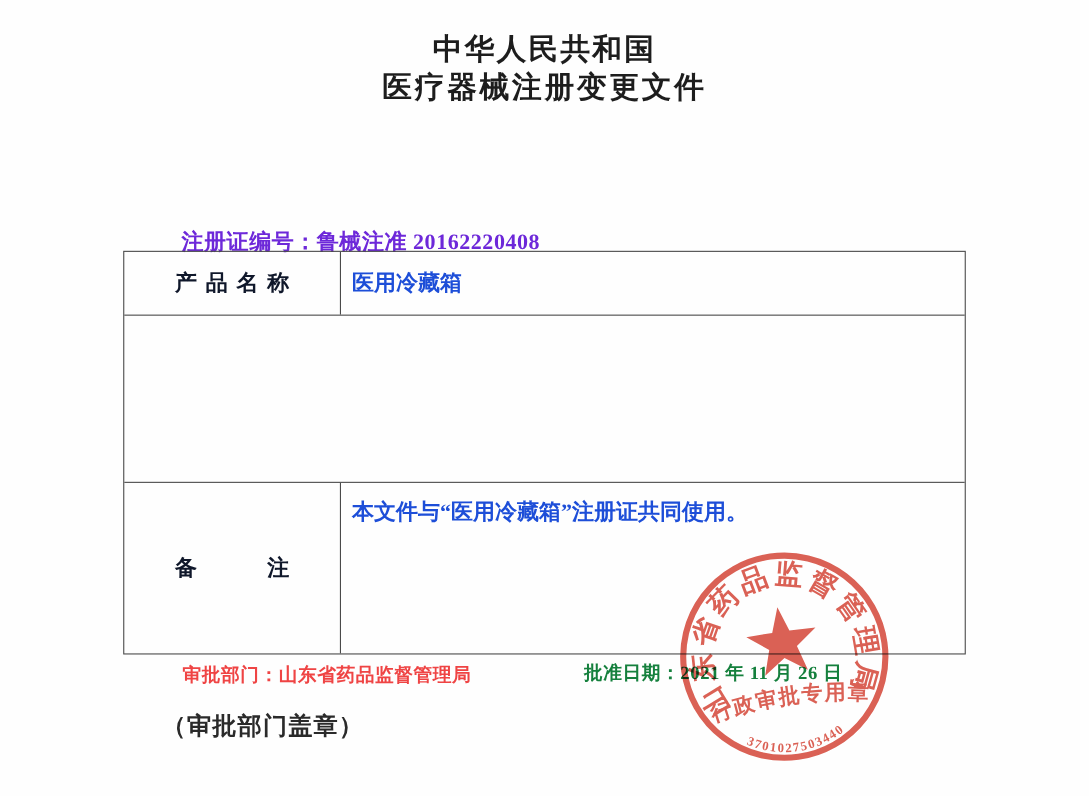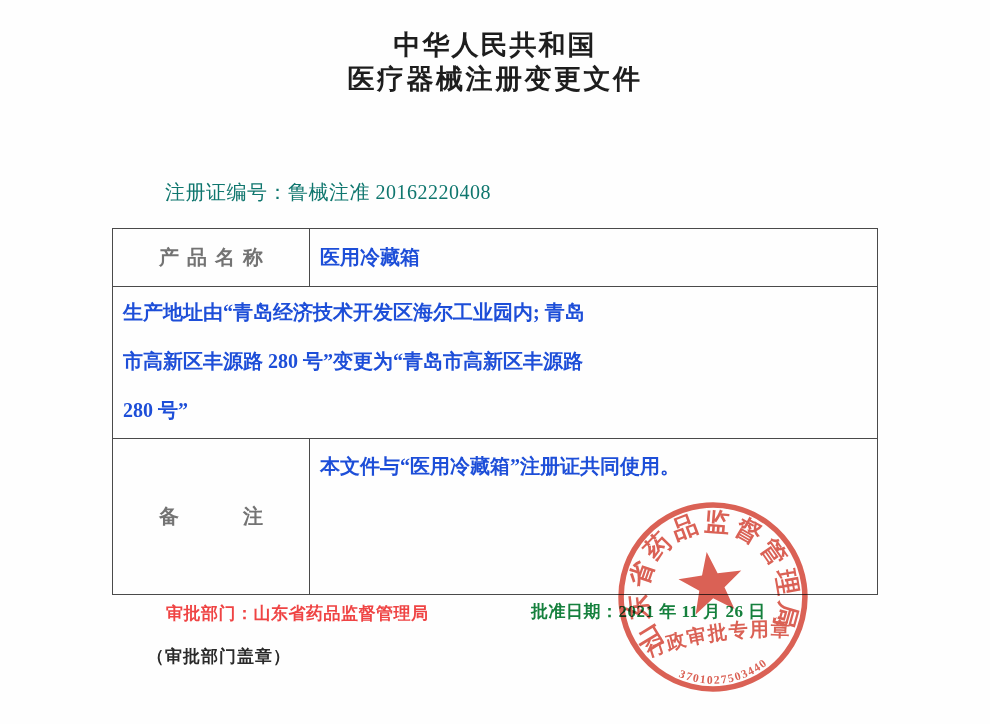--- a/index.html
+++ b/index.html
@@ -21,39 +21,39 @@
 
   .title{
     position:absolute;left:0;width:100%;
     text-align:center;font-weight:700;
     font-size:27px;line-height:30px;color:#1d1d1d;
   }
   .title-1{top:30px;letter-spacing:2px;}
   .title-2{top:64px;letter-spacing:2.5px;}
 
   .reg-line{
-    position:absolute;left:165px;top:180px;
+    position:absolute;left:165px;top:208px;
     font-size:20px;line-height:24px;letter-spacing:0.5px;
-    font-weight:400;color:#0f766e;
+    font-weight:700;color:#6d28d9;
   }
 
   .doc-table{
     position:absolute;left:112px;top:228px;width:766px;
     border:1.6px solid var(--line);
     box-sizing:border-box;
     background:transparent;
   }
   .t-row{display:flex;box-sizing:border-box;}
   .t-row + .t-row{border-top:1.6px solid var(--line);}
   .t-label{
     width:197px;flex:0 0 197px;box-sizing:border-box;
     border-right:1.6px solid var(--line);
     display:flex;align-items:center;justify-content:center;
     font-size:20px;letter-spacing:8px;text-indent:8px;
-    font-weight:600;color:#737373;
+    font-weight:600;color:#0f172a;
   }
   .t-value{
     flex:1;box-sizing:border-box;
     font-size:20px;color:#1d4ed8;font-weight:600;
     padding-left:10px;padding-right:14px;
   }
   .row-1{height:57px;}
   .row-1 .t-value{display:flex;align-items:center;}
   .row-2{height:152px;}
   .row-2 .t-value{
@@ -63,21 +63,21 @@
   }
   .row-3{height:156px;}
   .row-3 .t-value{padding-top:13px;line-height:28px;}
 
   .footer-dept{
     position:absolute;left:166px;top:602px;
     font-size:17px;font-weight:600;color:#ef4444;letter-spacing:0.5px;
   }
   .footer-seal-note{
     position:absolute;left:147px;top:645px;
-    font-size:17px;font-weight:600;color:#2a2a2a;letter-spacing:1px;
+    font-size:22px;font-weight:600;color:#2a2a2a;letter-spacing:1px;
   }
   .footer-date{
     position:absolute;left:531px;top:600px;
     font-size:17px;font-weight:600;color:#15803d;letter-spacing:0.5px;
   }
 
   .stamp{
     position:absolute;left:612px;top:496px;
     width:202px;height:202px;
     mix-blend-mode:multiply;
@@ -97,23 +97,20 @@
   <div class="title title-2">医疗器械注册变更文件</div>
 
   <div class="reg-line"><span>注册证编号：</span><span>鲁械注准 20162220408</span></div>
 
   <div class="doc-table">
     <div class="t-row row-1">
       <div class="t-label">产品名称</div>
       <div class="t-value">医用冷藏箱</div>
     </div>
     <div class="t-row row-2">
-      <div class="t-value">生产地址由“青岛经济技术开发区海尔工业园内; 青岛
-市高新区丰源路 280 号”变更为“青岛市高新区丰源路
-280 号”</div>
     </div>
     <div class="t-row row-3">
       <div class="t-label">备　　注</div>
       <div class="t-value">本文件与“医用冷藏箱”注册证共同使用。</div>
     </div>
   </div>
 
   <div class="footer-dept">审批部门：山东省药品监督管理局</div>
   <div class="footer-seal-note">（审批部门盖章）</div>
   <div class="footer-date">批准日期：2021 年 11 月 26 日</div>

